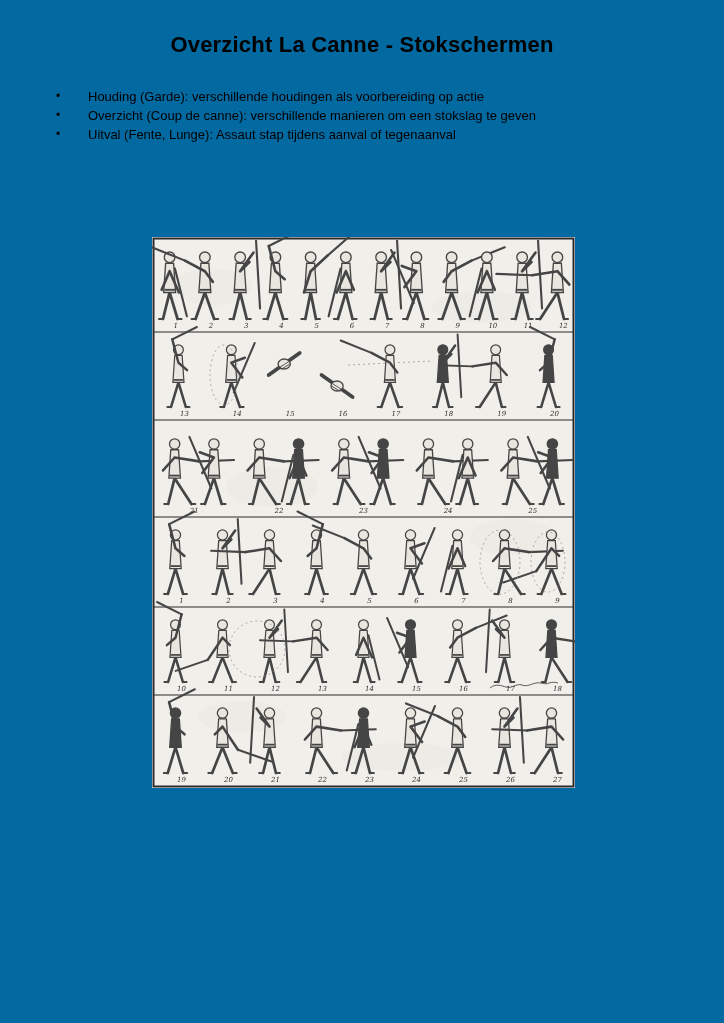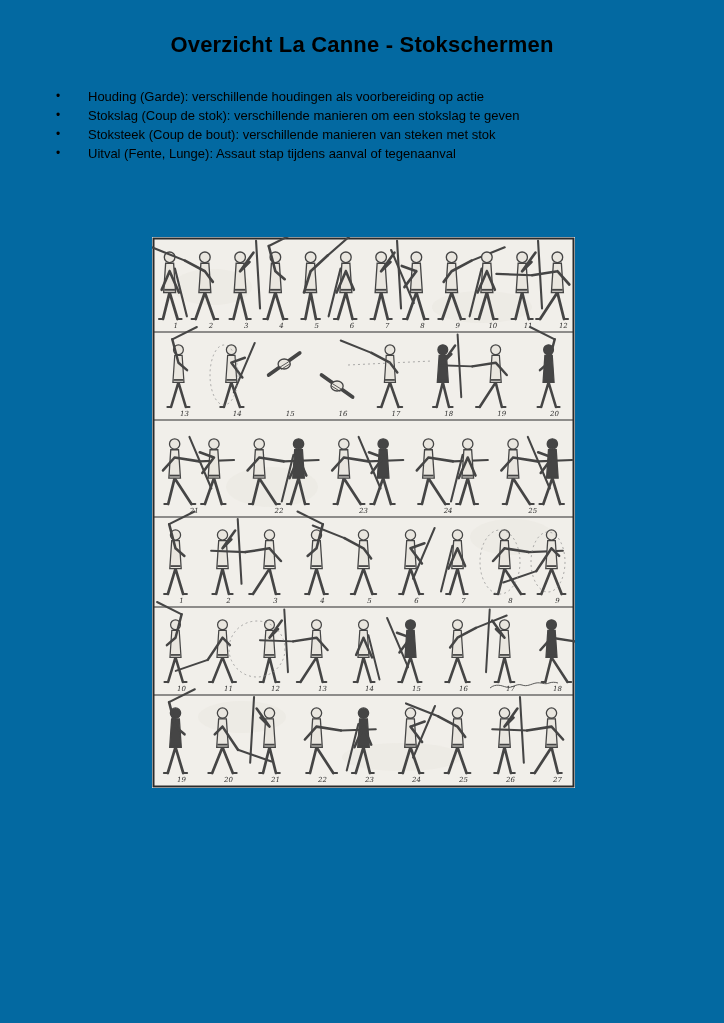--- a/index.html
+++ b/index.html
@@ -72,22 +72,21 @@
 </style>
 </head>
 <body>
 
 <div class="page">
 
   <h1 class="title">Overzicht La Canne - Stokschermen</h1>
 
   <ul class="bullets" id="bullet-list">
       <li>Houding (Garde): verschillende houdingen als voorbereiding op actie</li>
-      <li>Stokslag (Coup de stok): verschillende manieren om een stokslag te geven</li>
-      <li>Stoksteek (Coup de bout): verschillende manieren van steken met stok</li>
+      <li>Overzicht (Coup de canne): verschillende manieren om een stokslag te geven</li>
       <li>Uitval (Fente, Lunge): Assaut stap tijdens aanval of tegenaanval</li>
     </ul>
 
   <figure class="plate">
     <svg id="plate-svg" viewBox="0 0 423 551" width="423" height="551">
         <rect x="0" y="0" width="423" height="551" fill="#ffffff"></rect>
         <rect x="1.5" y="1.5" width="420" height="548" fill="#f1efea" stroke="#2b2b2b" stroke-width="2"></rect>
         <ellipse cx="60" cy="50" rx="40" ry="18" fill="#eae7e0" opacity="0.55"></ellipse>
         <ellipse cx="330" cy="70" rx="50" ry="16" fill="#eae7e0" opacity="0.55"></ellipse>
         <ellipse cx="120" cy="250" rx="46" ry="20" fill="#eae7e0" opacity="0.55"></ellipse>

